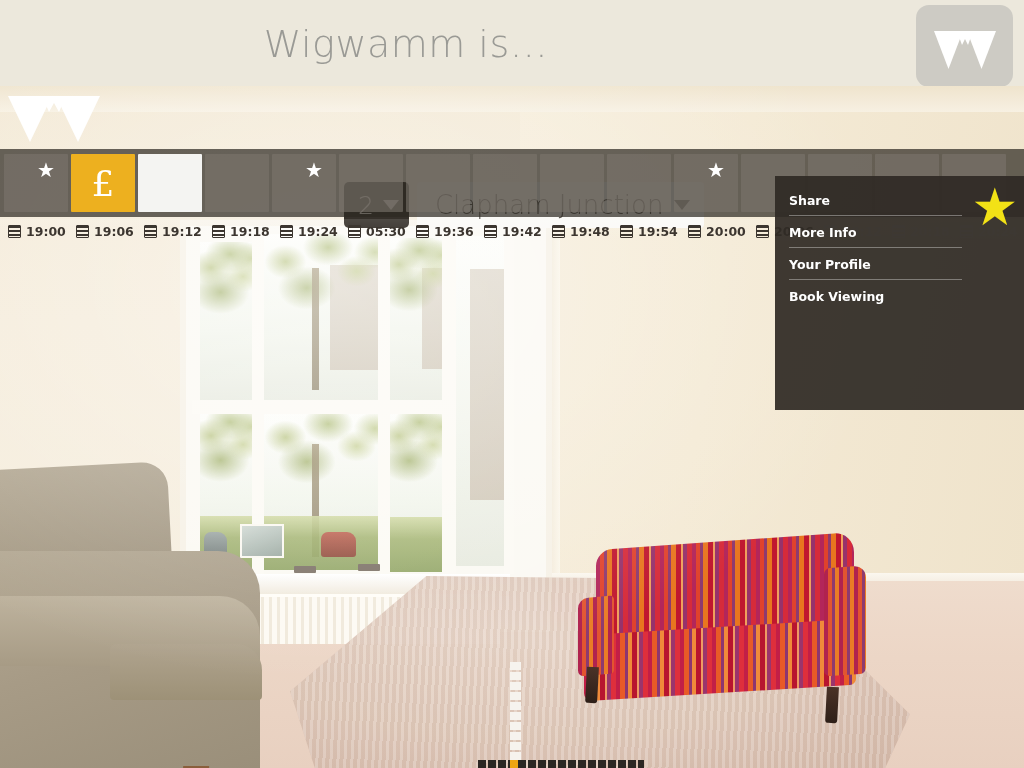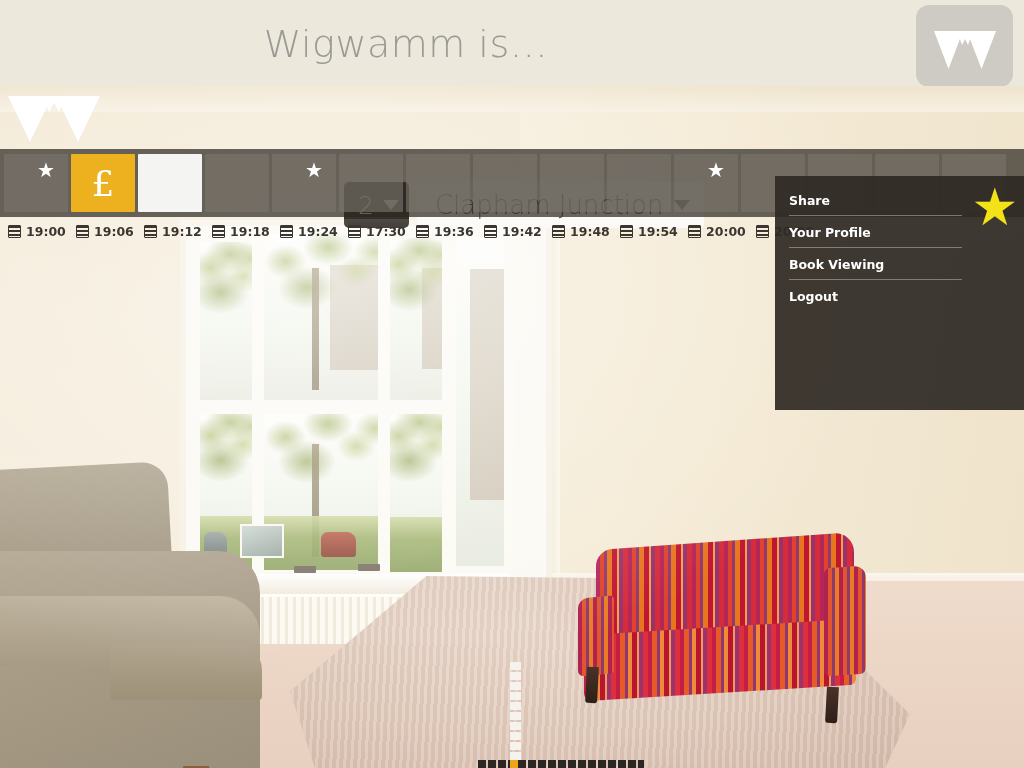--- a/index.html
+++ b/index.html
@@ -503,21 +503,21 @@
       <div class="tl-item">
           <span class="tl-ico"></span>
           <span>19:18</span>
         </div>
       <div class="tl-item">
           <span class="tl-ico"></span>
           <span>19:24</span>
         </div>
       <div class="tl-item">
           <span class="tl-ico"></span>
-          <span>17:30</span>
+          <span>05:30</span>
         </div>
       <div class="tl-item">
           <span class="tl-ico"></span>
           <span>19:36</span>
         </div>
       <div class="tl-item">
           <span class="tl-ico"></span>
           <span>19:42</span>
         </div>
       <div class="tl-item">
@@ -550,27 +550,27 @@
         </div>
       <div class="tl-item" style="color:#efece6"></div>
     </div>
 
     <div class="menu">
       <span class="menu-star">★</span>
       <div class="menu-item">
           <span>Share</span>
         </div>
       <div class="menu-item">
+          <span>More Info</span>
+        </div>
+      <div class="menu-item">
           <span>Your Profile</span>
         </div>
       <div class="menu-item">
           <span>Book Viewing</span>
-        </div>
-      <div class="menu-item">
-          <span>Logout</span>
         </div>
     </div>
 
     <div class="crosshair">
       <div class="ch-v"></div>
       <div class="ch-h"></div>
       <div class="ch-h-knob"></div>
     </div>
 
   </div>

